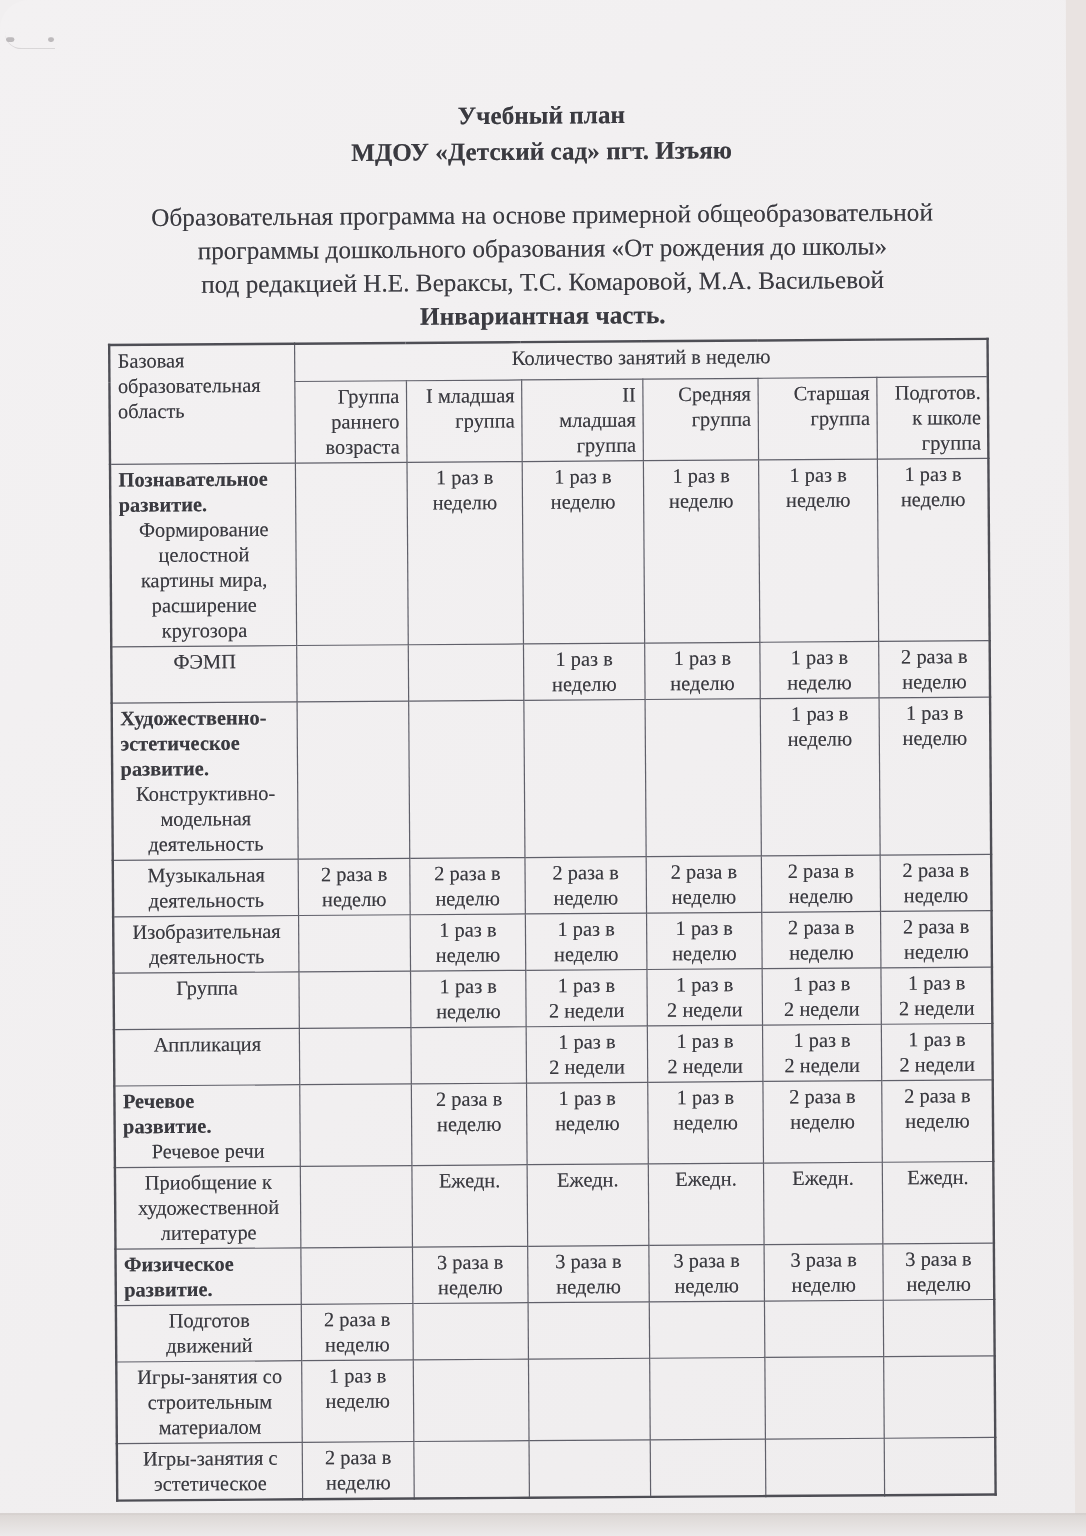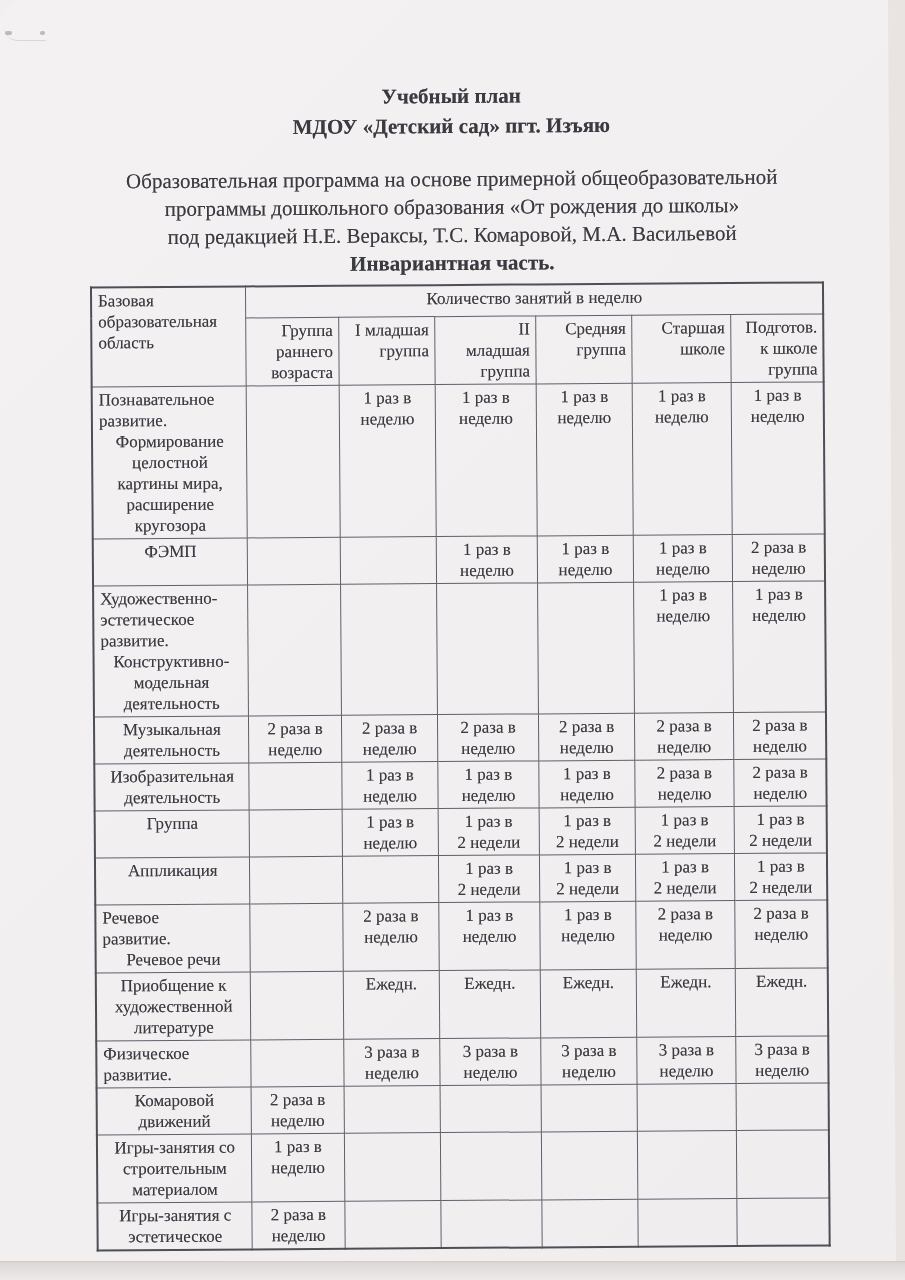--- a/index.html
+++ b/index.html
@@ -71,21 +71,21 @@
   table.curriculum td {
     border: 1px solid #60606a;
     vertical-align: top;
     padding: 2px 5px 2px 6px;
     white-space: pre-line;
     overflow: hidden;
   }
   td.span-head { text-align: center; padding-top: 3px; }
   td.group-head { text-align: right; padding-top: 4px; }
   td.val { text-align: center; padding-left: 2px; padding-right: 2px; }
-  .bold { font-weight: normal; display: block; }
+  .bold { font-weight: bold; display: block; }
   .reg { display: block; text-align: center; }
 
   tr.h1 { height: 31px; }
   tr.h2 { height: 63px; }
   tr.r0 { height: 148px; }
   tr.r1 { height: 42px; }
   tr.r2 { height: 122px; }
   tr.r3 { height: 45px; }
   tr.r4 { height: 44px; }
   tr.r5 { height: 44px; }
@@ -139,21 +139,21 @@
 раннего
 возраста</td>
           <td class="group-head">I младшая
 группа</td>
           <td class="group-head">II
 младшая
 группа</td>
           <td class="group-head">Средняя
 группа</td>
           <td class="group-head">Старшая
-школе</td>
+группа</td>
           <td class="group-head">Подготов.
 к школе
 группа</td>
         </tr>
 
         <tr class="r0">
           <td><span class="bold">Познавательное
 развитие.</span><span class="reg">Формирование
 целостной
 картины мира,
@@ -302,21 +302,21 @@
 неделю</td>
           <td class="val">3 раза в
 неделю</td>
           <td class="val">3 раза в
 неделю</td>
           <td class="val">3 раза в
 неделю</td>
         </tr>
 
         <tr class="r10">
-          <td><span class="bold"></span><span class="reg">Комаровой
+          <td><span class="bold"></span><span class="reg">Подготов
 движений</span></td>
           <td class="val">2 раза в
 неделю</td>
           <td class="val"></td>
           <td class="val"></td>
           <td class="val"></td>
           <td class="val"></td>
           <td class="val"></td>
         </tr>
 

